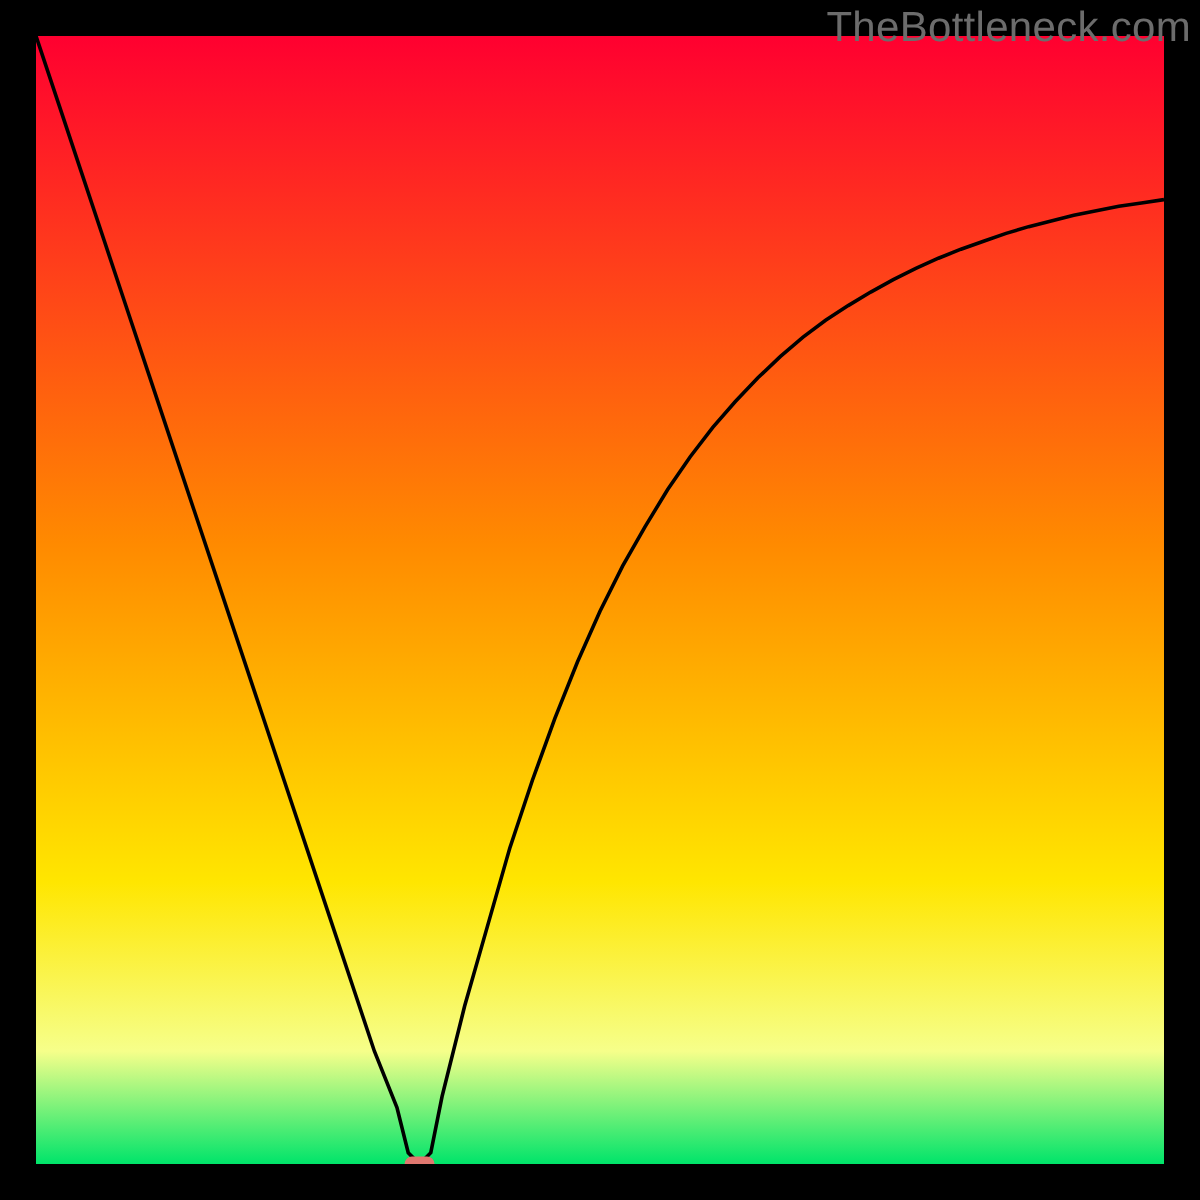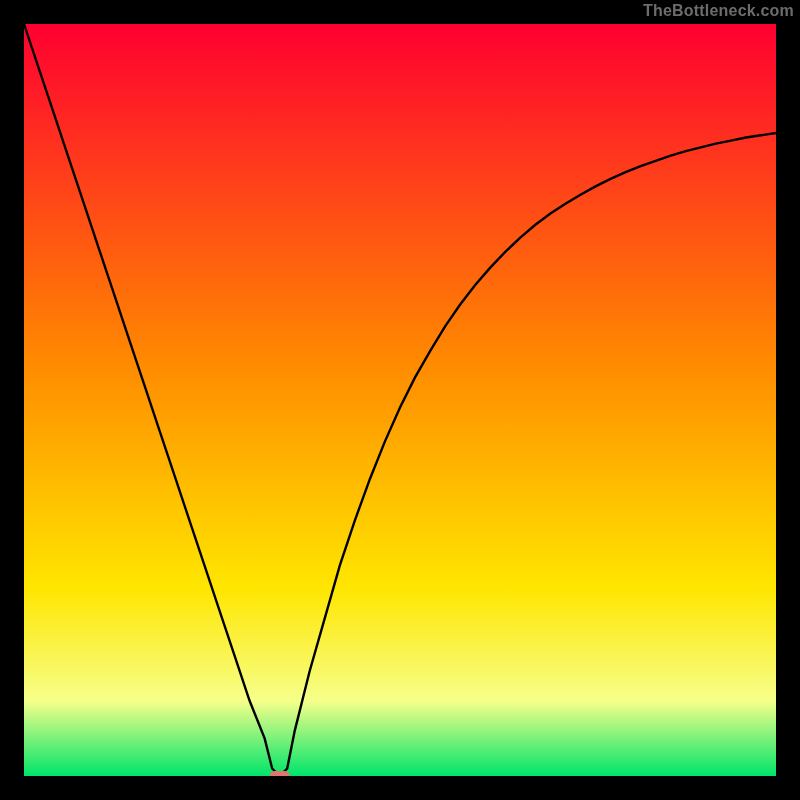--- a/index.html
+++ b/index.html
@@ -24,23 +24,23 @@
     left: 0;
     top: 0;
     width: 752px;
     height: 752px;
   }
   .watermark {
     position: absolute;
     top: 2px;
     right: 6px;
     color: #6c6c6c;
-    font-size: 16px;
+    font-size: 28px;
     letter-spacing: 0.2px;
-    font-weight: 700;
+    font-weight: 400;
   }
   svg {
     display: block;
   }
 </style>
 </head>
 <body>
 
 <div class="frame">
   <svg class="plot" width="752" height="752" viewBox="0 0 752 752" preserveAspectRatio="none">

